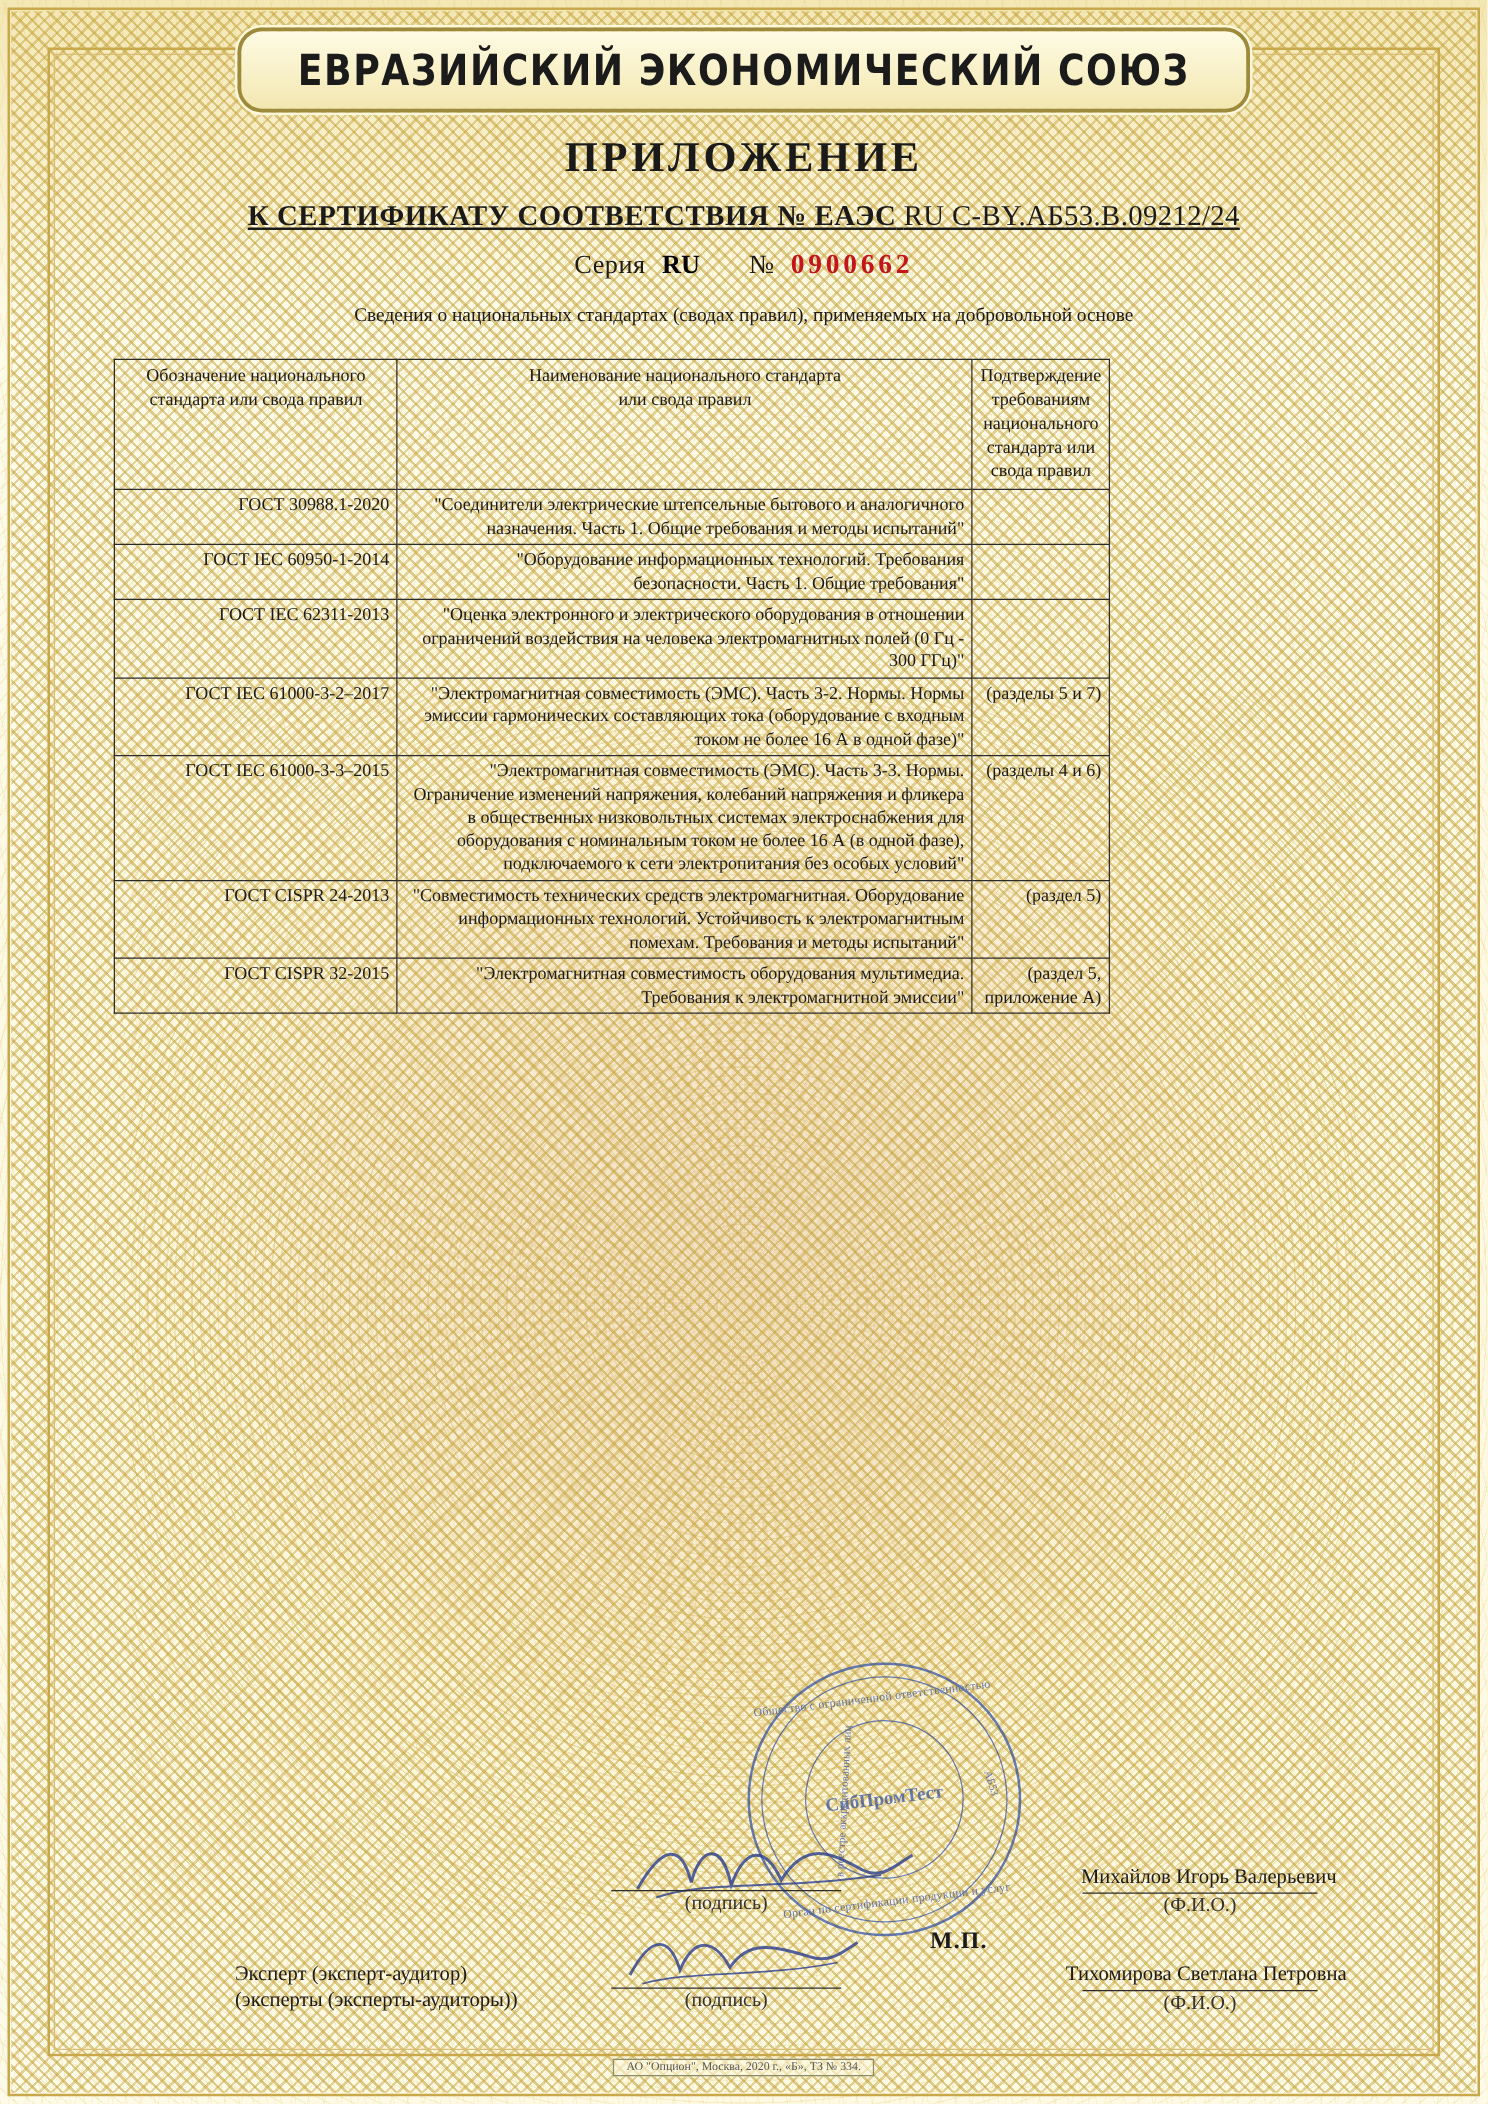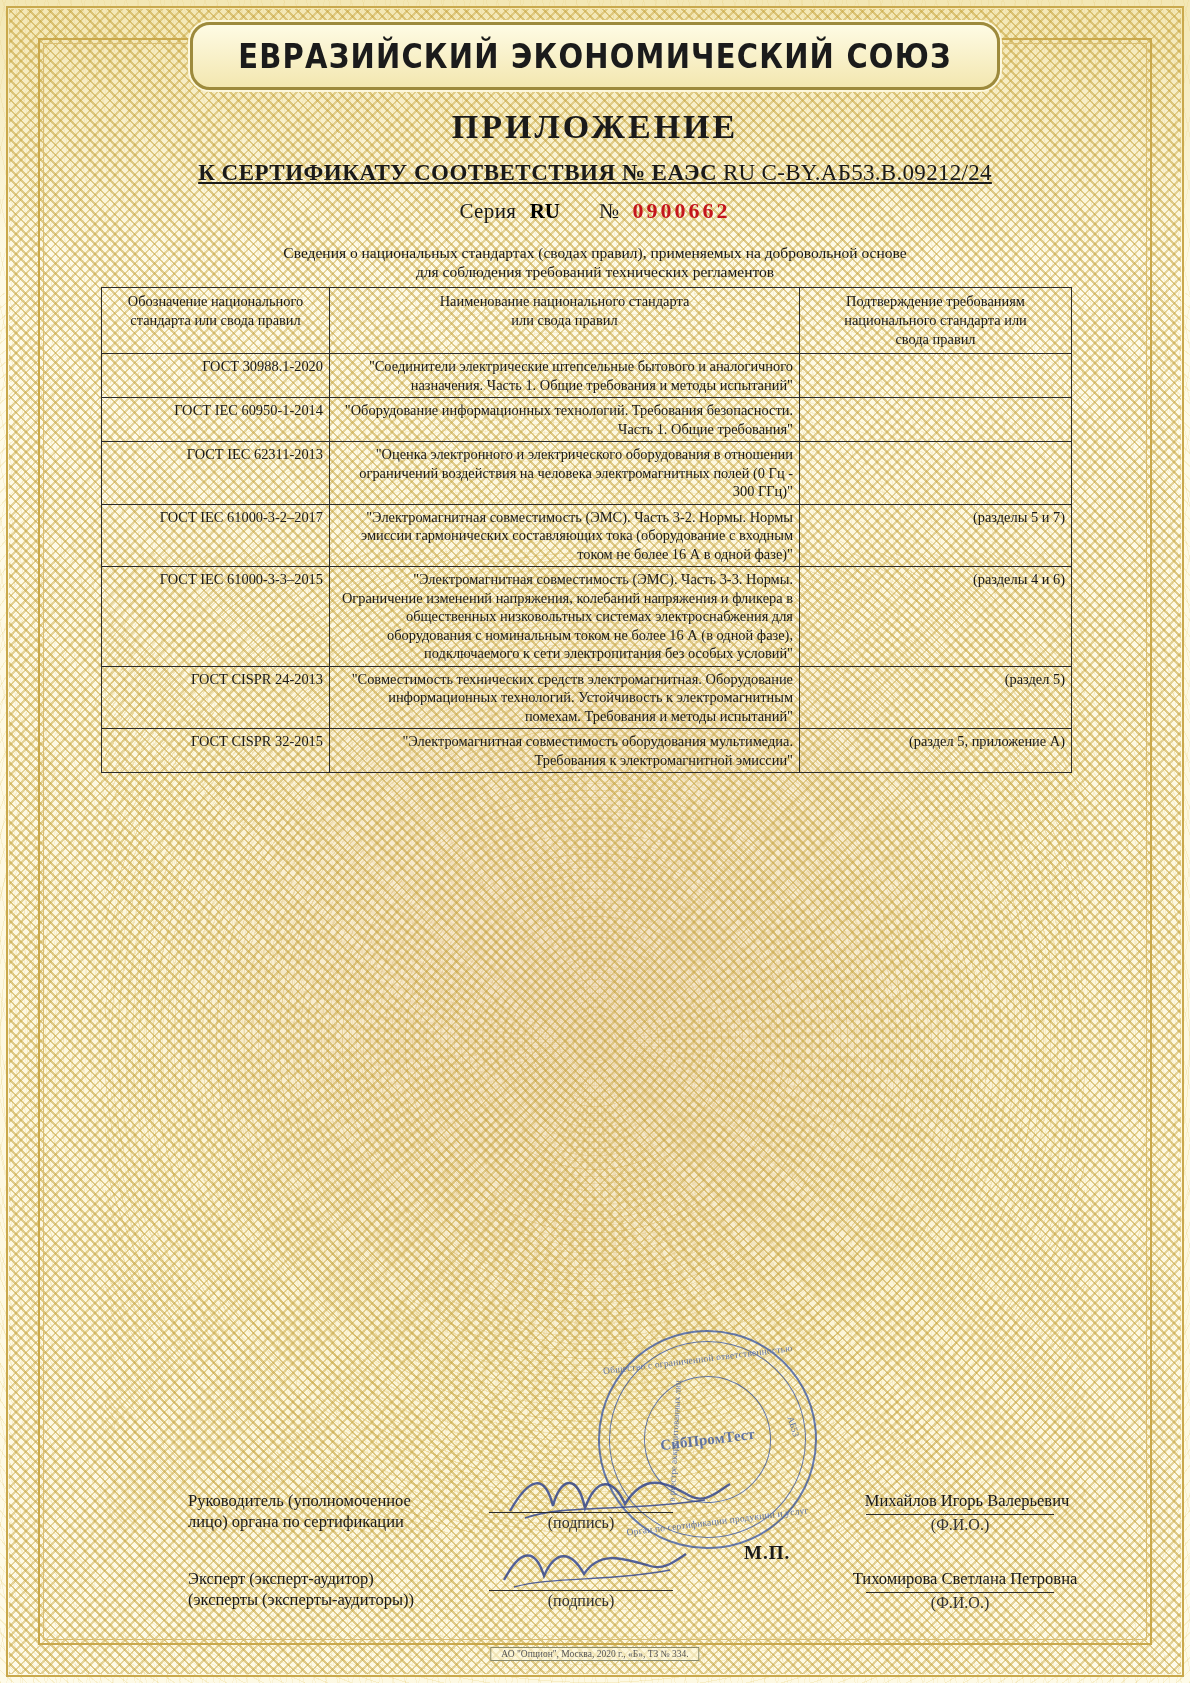--- a/index.html
+++ b/index.html
@@ -134,21 +134,21 @@
   .series-row .ser-ru{color:#000000;font-weight:bold;margin-left:8px;}
   .series-row .no{margin-left:34px;}
   .series-row .ser-num{color:#c4151c;font-weight:bold;letter-spacing:3px;margin-left:8px;font-size:22px;}
 
   .intro{
     position:absolute;left:0;right:0;top:243px;text-align:center;
     font-size:15.5px;line-height:19px;
   }
 
   table.std{
-    position:absolute;left:101px;top:287px;width:971px;
+    position:absolute;left:91px;top:287px;width:797px;
     border-collapse:collapse;
     font-size:14.4px;
     background:rgba(255,255,255,0.03);
   }
   table.std th,table.std td{
     border:1px solid #2b2b2b;
     padding:3px 6px;
     vertical-align:top;
     line-height:18.5px;
     text-align:right;
@@ -255,21 +255,20 @@
 
   <div class="series-row">
     <span class="ser-label">Серия</span>
     <span class="ser-ru">RU</span>
     <span class="no">№</span>
     <span class="ser-num">0900662</span>
   </div>
 
   <div class="intro">
     <div>Сведения о национальных стандартах (сводах правил), применяемых на добровольной основе</div>
-    <div>для соблюдения требований технических регламентов</div>
   </div>
 
   <table class="std">
     <colgroup>
       <col class="col1">
         <col class="col2">
         <col class="col3">
     </colgroup>
     <thead>
       <tr>
@@ -343,24 +342,20 @@
   </div>
   <div class="scribble" style="left:500px;top:1540px;">
     <svg width="190" height="52" viewBox="0 0 190 52">
       <path d="M4 40 C22 6, 36 10, 44 36 C56 8, 72 12, 84 34 C100 10, 122 18, 150 26 C164 30, 174 22, 186 14" fill="none" stroke="#2a3f8f" stroke-width="2.3"></path>
       <path d="M14 47 C55 36, 110 42, 170 30" fill="none" stroke="#2a3f8f" stroke-width="1.4"></path>
     </svg>
   </div>
 
   <div class="sign-block">
     <div class="sign-row">
-      <div class="sign-label">
-        <div>Руководитель (уполномоченное</div>
-        <div>лицо) органа по сертификации</div>
-      </div>
       <div class="sign-line" style="left:489px;width:184px;top:22px;"></div>
       <div class="sign-cap" style="left:489px;width:184px;top:24px;">(подпись)</div>
       <div class="sign-name" style="left:842px;width:250px;top:1px;">Михайлов Игорь Валерьевич</div>
       <div class="sign-line" style="left:866px;width:188px;top:24px;"></div>
       <div class="sign-cap" style="left:866px;width:188px;top:26px;">(Ф.И.О.)</div>
     </div>
 
     <div class="sign-row" style="margin-top:22px;">
       <div class="sign-label">
         <div>Эксперт (эксперт-аудитор)</div>

